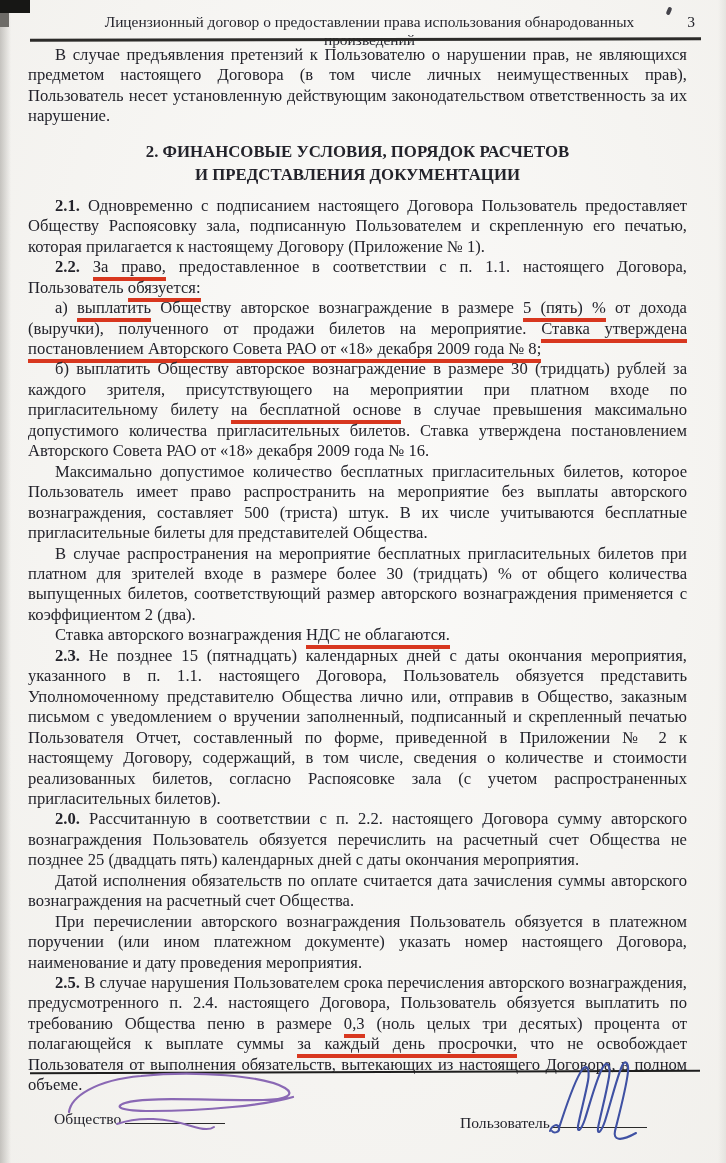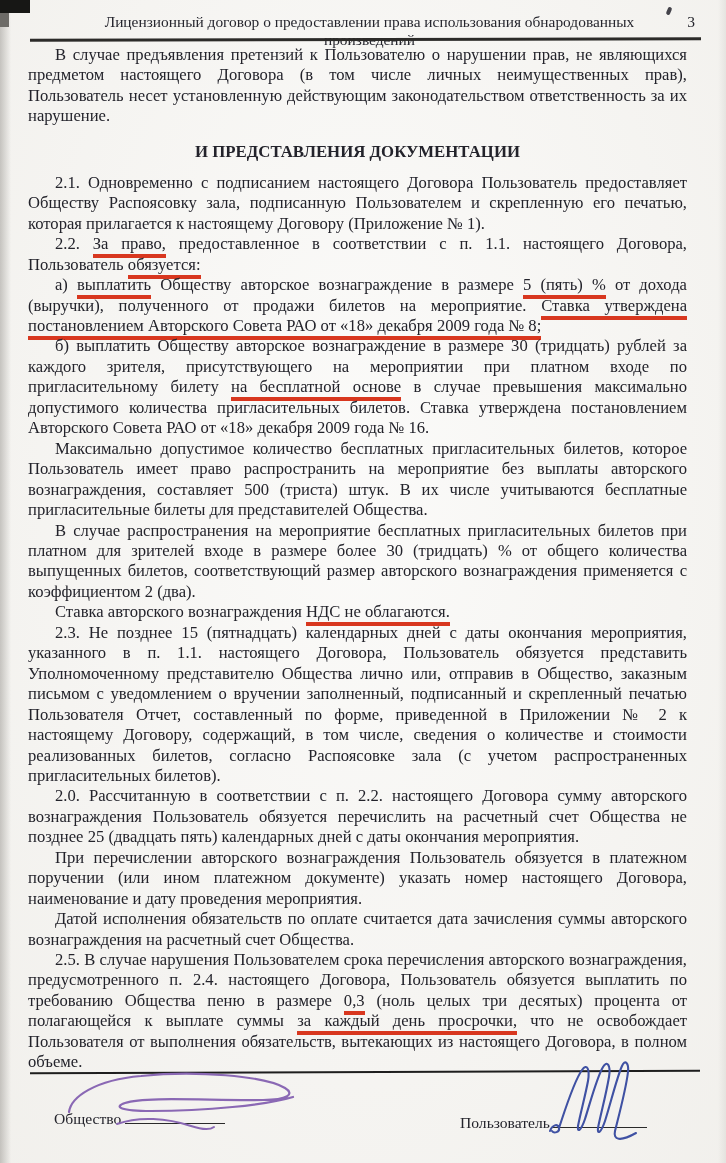--- a/index.html
+++ b/index.html
@@ -24,21 +24,21 @@
   .header-title{flex:1;text-align:center;font-size:15.4px;padding-left:48px;color:#26262e;}
   .page-number{width:34px;text-align:right;font-size:15.5px;padding-right:6px;}
   .header-rule{position:absolute;left:30px;top:38px;width:671px;height:2.6px;background:#2c2b29;transform:rotate(-.12deg);}
 
   .doc-body{
     position:absolute;left:28px;top:45px;width:659px;
     font-size:16.6px;line-height:20.45px;text-align:justify;
   }
   .doc-body p{margin:0;text-indent:27px;}
   .heading{font-weight:bold;text-align:center;font-size:16.8px;line-height:23px;margin:13px 0 10px;}
-  .b{font-weight:normal;}
+  .b{font-weight:bold;}
   .rl{
     border-bottom:4px solid #d8371f;
     padding-bottom:1px;
     box-decoration-break:clone;
     -webkit-box-decoration-break:clone;
   }
 
   .footer-rule{position:absolute;left:30px;top:1071px;width:670px;height:1.9px;background:#1e1e1e;transform:rotate(-.22deg);}
   .sig-block{position:absolute;font-size:15.6px;white-space:nowrap;}
   .sig-left{left:54px;top:1110px;}
@@ -61,33 +61,34 @@
 
   <div class="header">
     <div class="header-title">Лицензионный договор о предоставлении права использования обнародованных произведений</div>
     <div class="page-number">3</div>
   </div>
   <div class="header-rule"></div>
 
   <div class="doc-body" id="doc-body">
       <p><span>В случае предъявления претензий к Пользователю о нарушении прав, не являющихся предметом настоящего Договора (в том числе личных неимущественных прав), Пользователь несет установленную действующим законодательством ответственность за их нарушение.</span></p>
       <div class="heading">
+        <div>2. ФИНАНСОВЫЕ УСЛОВИЯ, ПОРЯДОК РАСЧЕТОВ</div>
         <div>И ПРЕДСТАВЛЕНИЯ ДОКУМЕНТАЦИИ</div>
       </div>
       <p><span class="b">2.1.</span><span> Одновременно с подписанием настоящего Договора Пользователь предоставляет Обществу Распоясовку зала, подписанную Пользователем и скрепленную его печатью, которая прилагается к настоящему Договору (Приложение № 1).</span></p>
       <p><span class="b">2.2.</span><span>  </span><span class="rl" style="border-bottom-color: rgb(216, 55, 31);">За право,</span><span> предоставленное в соответствии с п. 1.1. настоящего Договора, Пользователь </span><span class="rl" style="border-bottom-color: rgb(216, 55, 31);">обязуется:</span></p>
       <p><span>а) </span><span class="rl" style="border-bottom-color: rgb(216, 55, 31);">выплатить</span><span> Обществу авторское вознаграждение в размере </span><span class="rl" style="border-bottom-color: rgb(216, 55, 31);">5 (пять) %</span><span> от дохода (выручки), полученного от продажи билетов на мероприятие. </span><span class="rl" style="border-bottom-color: rgb(216, 55, 31);">Ставка утверждена постановлением Авторского Совета РАО от «18» декабря 2009 года № 8;</span></p>
       <p><span>б) выплатить Обществу авторское вознаграждение в размере 30 (тридцать) рублей за каждого зрителя, присутствующего на мероприятии при платном входе по пригласительному билету </span><span class="rl" style="border-bottom-color: rgb(216, 55, 31);">на бесплатной основе</span><span> в случае превышения максимально допустимого количества пригласительных билетов. Ставка утверждена постановлением Авторского Совета РАО от «18» декабря 2009 года № 16.</span></p>
       <p><span>Максимально допустимое количество бесплатных пригласительных билетов, которое Пользователь имеет право распространить на мероприятие без выплаты авторского вознаграждения, составляет 500 (триста) штук.  В их числе учитываются бесплатные пригласительные билеты для представителей Общества.</span></p>
       <p><span>В случае распространения на мероприятие бесплатных пригласительных билетов при платном для зрителей входе в размере более 30 (тридцать) % от общего количества выпущенных билетов, соответствующий размер авторского вознаграждения применяется с коэффициентом 2 (два).</span></p>
       <p><span>Ставка авторского вознаграждения </span><span class="rl" style="border-bottom-color: rgb(216, 55, 31);">НДС не облагаются.</span></p>
       <p><span class="b">2.3.</span><span> Не позднее 15 (пятнадцать) календарных дней с даты окончания мероприятия, указанного в п. 1.1. настоящего Договора, Пользователь обязуется представить Уполномоченному представителю Общества лично или, отправив в Общество, заказным письмом с уведомлением о вручении заполненный, подписанный и скрепленный печатью Пользователя Отчет, составленный по форме, приведенной в Приложении № 2 к настоящему Договору, содержащий, в том числе, сведения о количестве и стоимости реализованных билетов, согласно Распоясовке зала (с учетом распространенных пригласительных билетов).</span></p>
       <p><span class="b">2.0.</span><span> Рассчитанную в соответствии с п. 2.2.  настоящего Договора сумму авторского вознаграждения Пользователь обязуется перечислить на расчетный счет Общества не позднее 25 (двадцать пять) календарных дней с даты окончания мероприятия.</span></p>
+      <p><span>Датой исполнения обязательств по оплате считается дата зачисления суммы авторского вознаграждения на расчетный счет Общества.</span></p>
       <p><span>При перечислении авторского вознаграждения Пользователь обязуется в платежном поручении (или ином платежном документе) указать номер настоящего Договора, наименование и дату проведения мероприятия.</span></p>
-      <p><span>Датой исполнения обязательств по оплате считается дата зачисления суммы авторского вознаграждения на расчетный счет Общества.</span></p>
       <p><span class="b">2.5.</span><span> В случае нарушения Пользователем срока перечисления авторского вознаграждения, предусмотренного п. 2.4. настоящего Договора, Пользователь обязуется выплатить по требованию Общества пеню в размере </span><span class="rl" style="border-bottom-color: rgb(216, 55, 31);">0,3</span><span> (ноль целых три десятых) процента от полагающейся к выплате суммы </span><span class="rl" style="border-bottom-color: rgb(216, 55, 31);">за каждый день просрочки,</span><span> что не освобождает Пользователя от выполнения обязательств, вытекающих из настоящего Договора, в полном объеме.</span></p>
     </div>
 
   <div class="footer-rule"></div>
 
   <div class="sig-block sig-left">
     <span>Общество</span><span class="sig-line l"></span>
   </div>
 
   <div class="sig-block sig-right">

